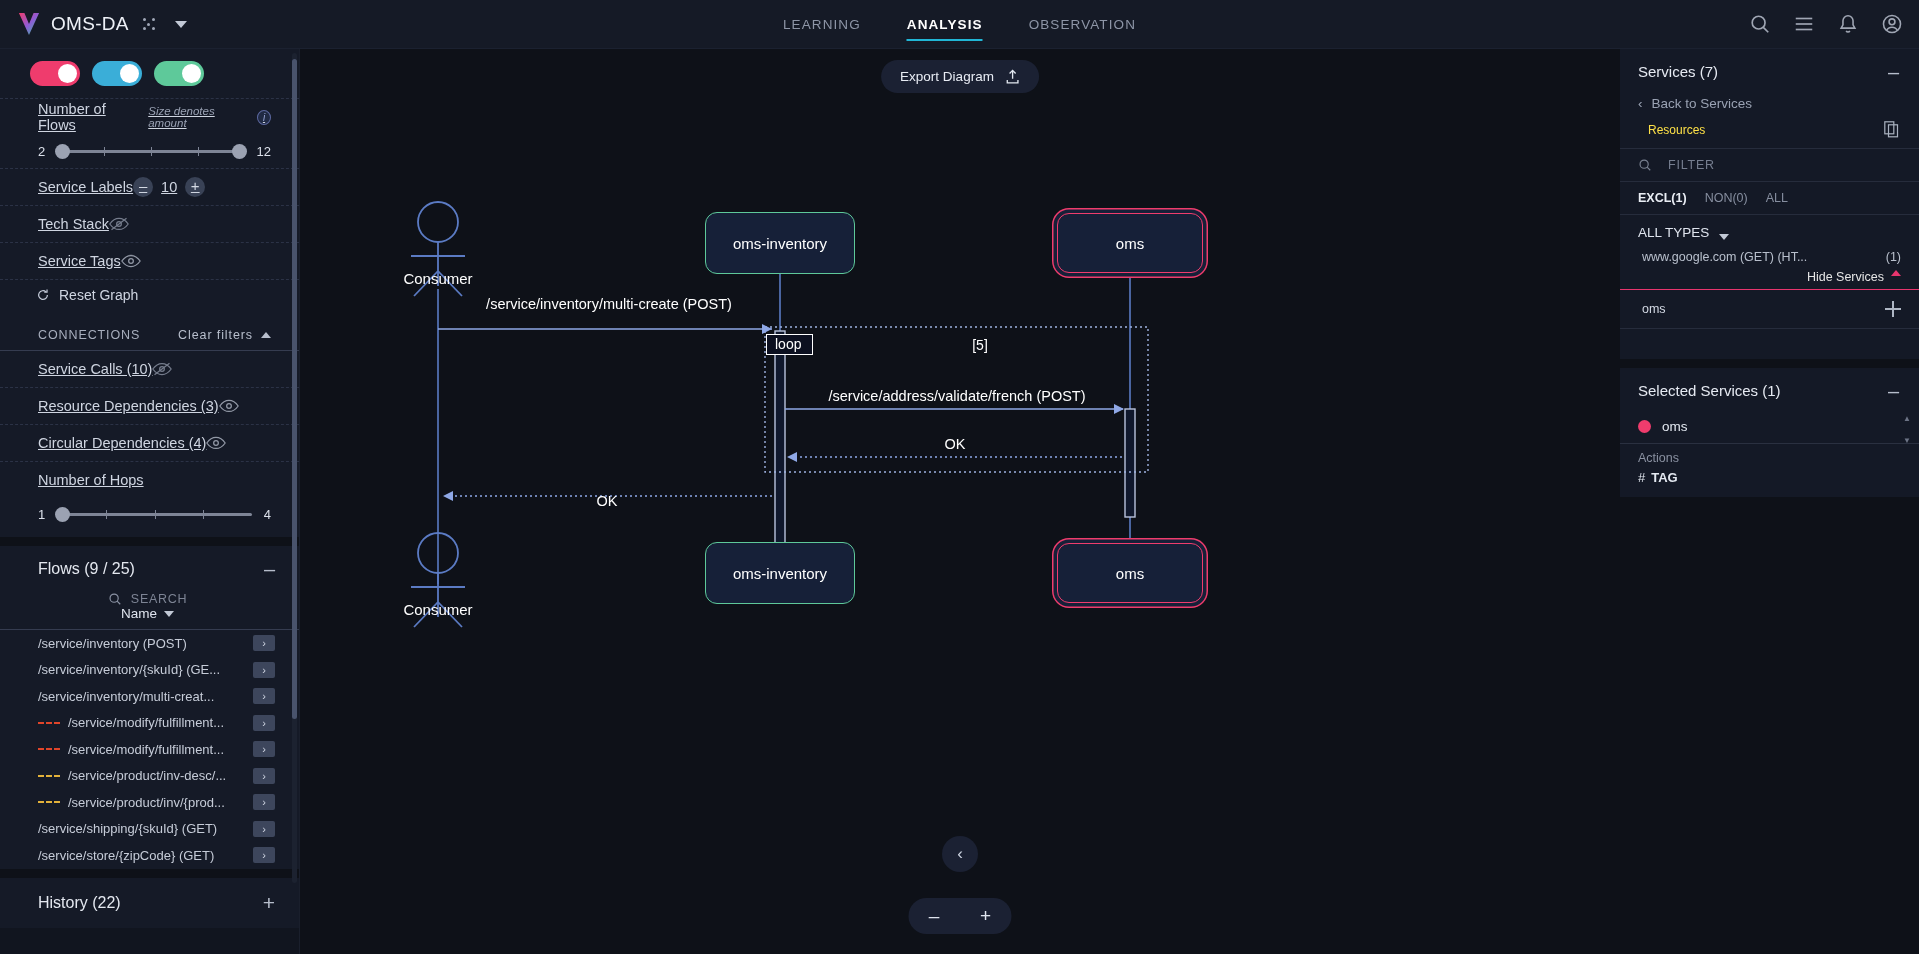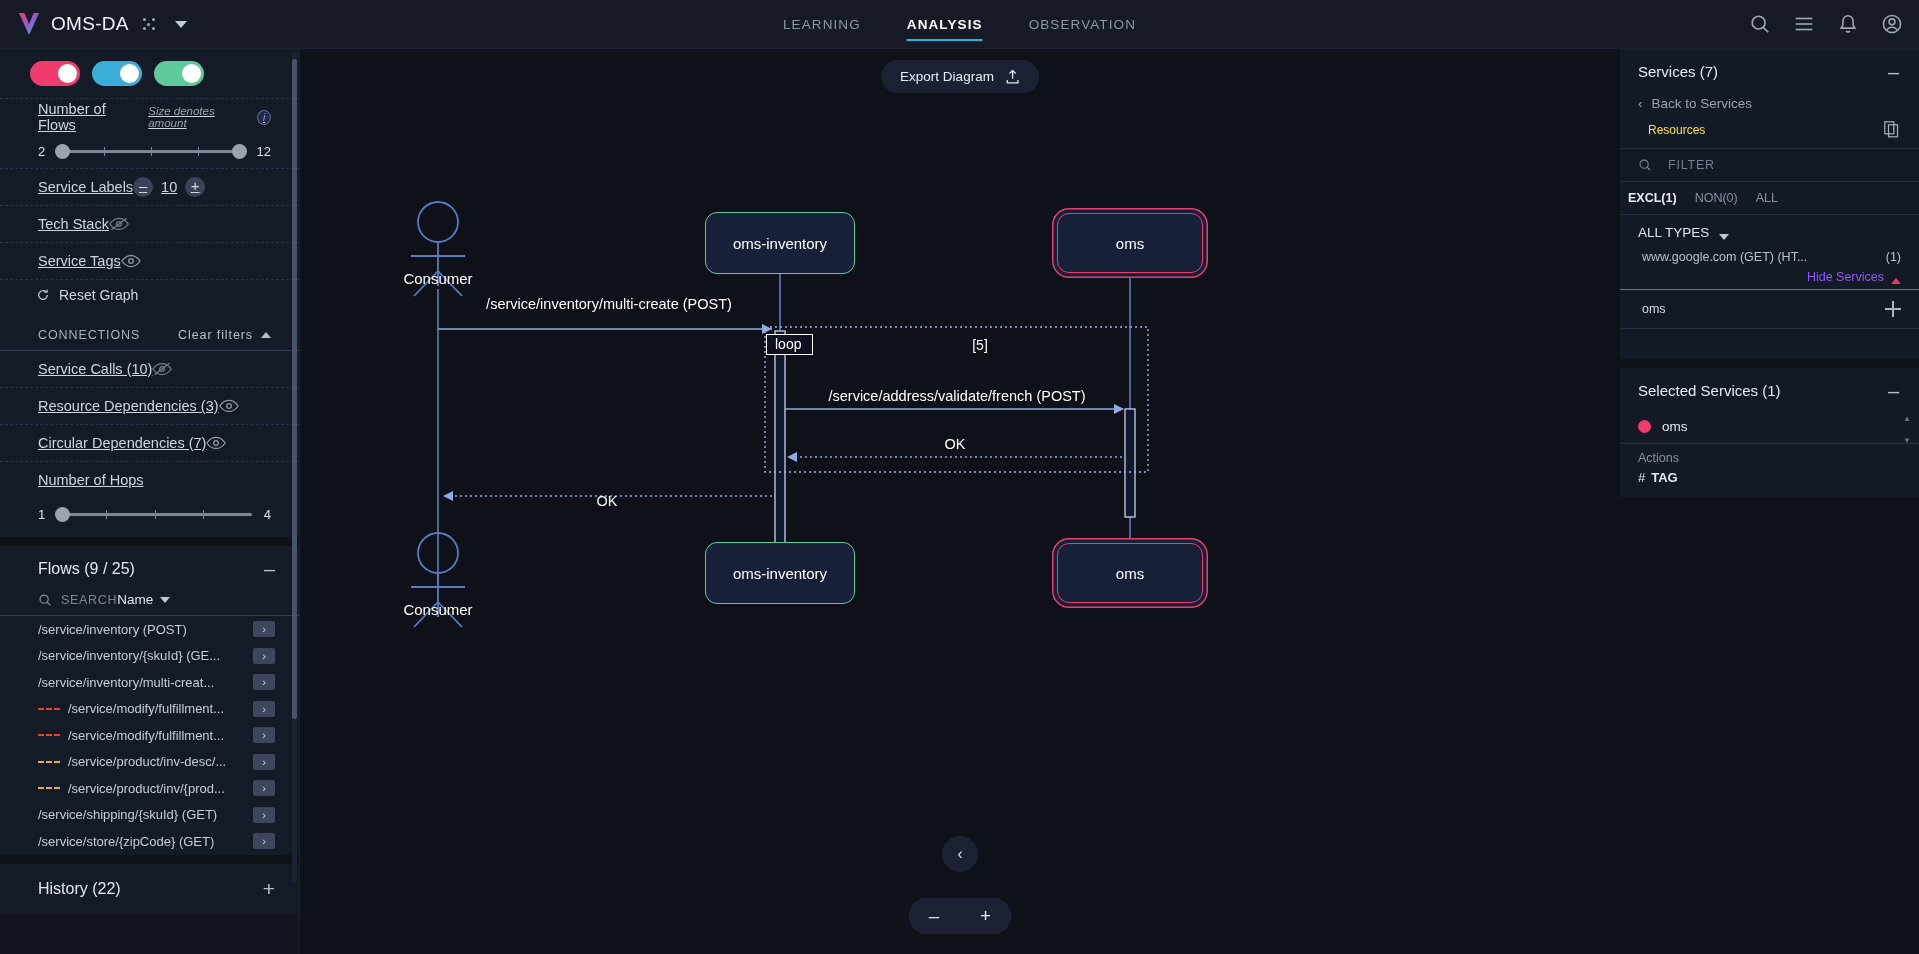--- a/index.html
+++ b/index.html
@@ -133,21 +133,21 @@
 
   .flows-panel { background: #151a27; }
   .flows-head {
     display: flex; align-items: center; justify-content: space-between;
     padding: 14px 24px 10px 38px;
   }
   .flows-title { font-size: 16px; color: #e4e8f0; }
   .minus-btn { font-size: 20px; color: #b6bdcb; line-height: 12px; cursor: pointer; }
   .search-row {
     display: flex; align-items: center; justify-content: flex-start;
-    padding: 4px 42px 8px 38px; border-bottom: 1px solid #353c50;
+    padding: 4px 42px 8px 38px; border-bottom: 1px solid #353c50; flex-direction: column;
   }
   .search-left { display: flex; align-items: center; gap: 9px; }
   .search-ph { font-size: 12.5px; letter-spacing: .7px; color: #7d८; color: #7d8494; }
   .sort-ctl { display: flex; align-items: center; gap: 7px; font-size: 13.5px; color: #dfe4ee; cursor: pointer; }
   .flow-item {
     display: flex; align-items: center; justify-content: space-between;
     padding: 0 24px 0 38px; height: 26.5px; font-size: 13px; color: #c6ccd8;
     cursor: pointer;
   }
   .flow-left { display: flex; align-items: center; gap: 8px; overflow: hidden; white-space: nowrap; }
@@ -238,36 +238,36 @@
     display: flex; align-items: center; justify-content: space-between;
     padding: 0 20px 10px 18px;
   }
   .res-title { font-size: 12px; color: #fde047; margin-left: 10px; }
   .rp-filter {
     display: flex; align-items: center; gap: 16px;
     padding: 9px 18px; border-top: 1px solid #262c3c; border-bottom: 1px solid #262c3c;
   }
   .rp-filter-ph { font-size: 12.5px; letter-spacing: .8px; color: #767e90; }
   .excl-row {
-    display: flex; align-items: center; gap: 18px; padding: 9px 8px;
+    display: flex; align-items: center; gap: 18px; padding: 9px 18px;
     border-bottom: 1px solid #262c3c; font-size: 12.5px; color: #868e9f;
   }
   .excl-row .on { color: #e9edf4; font-weight: bold; }
   .types-row {
     display: flex; align-items: flex-end; gap: 10px; padding: 10px 18px 8px 18px;
     font-size: 13.5px; color: #dfe4ee; cursor: pointer;
   }
   .res-item {
     display: flex; align-items: center; justify-content: space-between;
     padding: 2px 18px 2px 22px; font-size: 12.5px; color: #b9c0cd;
     cursor: pointer;
   }
   .hide-services {
-    display: flex; align-items: flex-end; justify-content: flex-end; gap: 7px;
-    padding: 4px 18px 5px 18px; font-size: 12.5px; color: #8b5cf6;
+    display: flex; align-items: flex-start; justify-content: flex-end; gap: 7px;
+    padding: 4px 18px 5px 18px; font-size: 12.5px; color: #e5e5e5;
     border-bottom: 1.5px solid #e8356e; cursor: pointer;
   }
   .svc-item {
     display: flex; align-items: center; justify-content: space-between;
     padding: 11px 18px 11px 22px; font-size: 12.5px; color: #d3d9e4;
     border-bottom: 1px solid #262c3c; cursor: pointer;
   }
   .plus-cross { width: 16px; height: 16px; position: relative; }
   .plus-cross::before, .plus-cross::after {
     content: ""; position: absolute; background: #aeb6c4;
@@ -436,21 +436,21 @@
             <span class="lbl">
                 <span>Resource Dependencies (3)</span>
               </span>
             <svg class="eye" viewBox="0 0 24 16">
               <path d="M1 8c3.5-5 7-6.6 11-6.6S19.5 3 23 8c-3.5 5-7 6.6-11 6.6S4.5 13 1 8z" fill="none" stroke="#c3cad8" stroke-width="1.5"></path>
               <circle cx="12" cy="8" r="2.8" fill="none" stroke="#c3cad8" stroke-width="1.5"></circle>
             </svg>
           </div>
           <div class="row">
             <span class="lbl">
-                <span>Circular Dependencies (7)</span>
+                <span>Circular Dependencies (4)</span>
               </span>
             <svg class="eye" viewBox="0 0 24 16">
               <path d="M1 8c3.5-5 7-6.6 11-6.6S19.5 3 23 8c-3.5 5-7 6.6-11 6.6S4.5 13 1 8z" fill="none" stroke="#c3cad8" stroke-width="1.5"></path>
               <circle cx="12" cy="8" r="2.8" fill="none" stroke="#c3cad8" stroke-width="1.5"></circle>
             </svg>
           </div>
         </div>
 
         <div class="row" style="border-top:1px dashed #2b3246">
           <span class="lbl">

